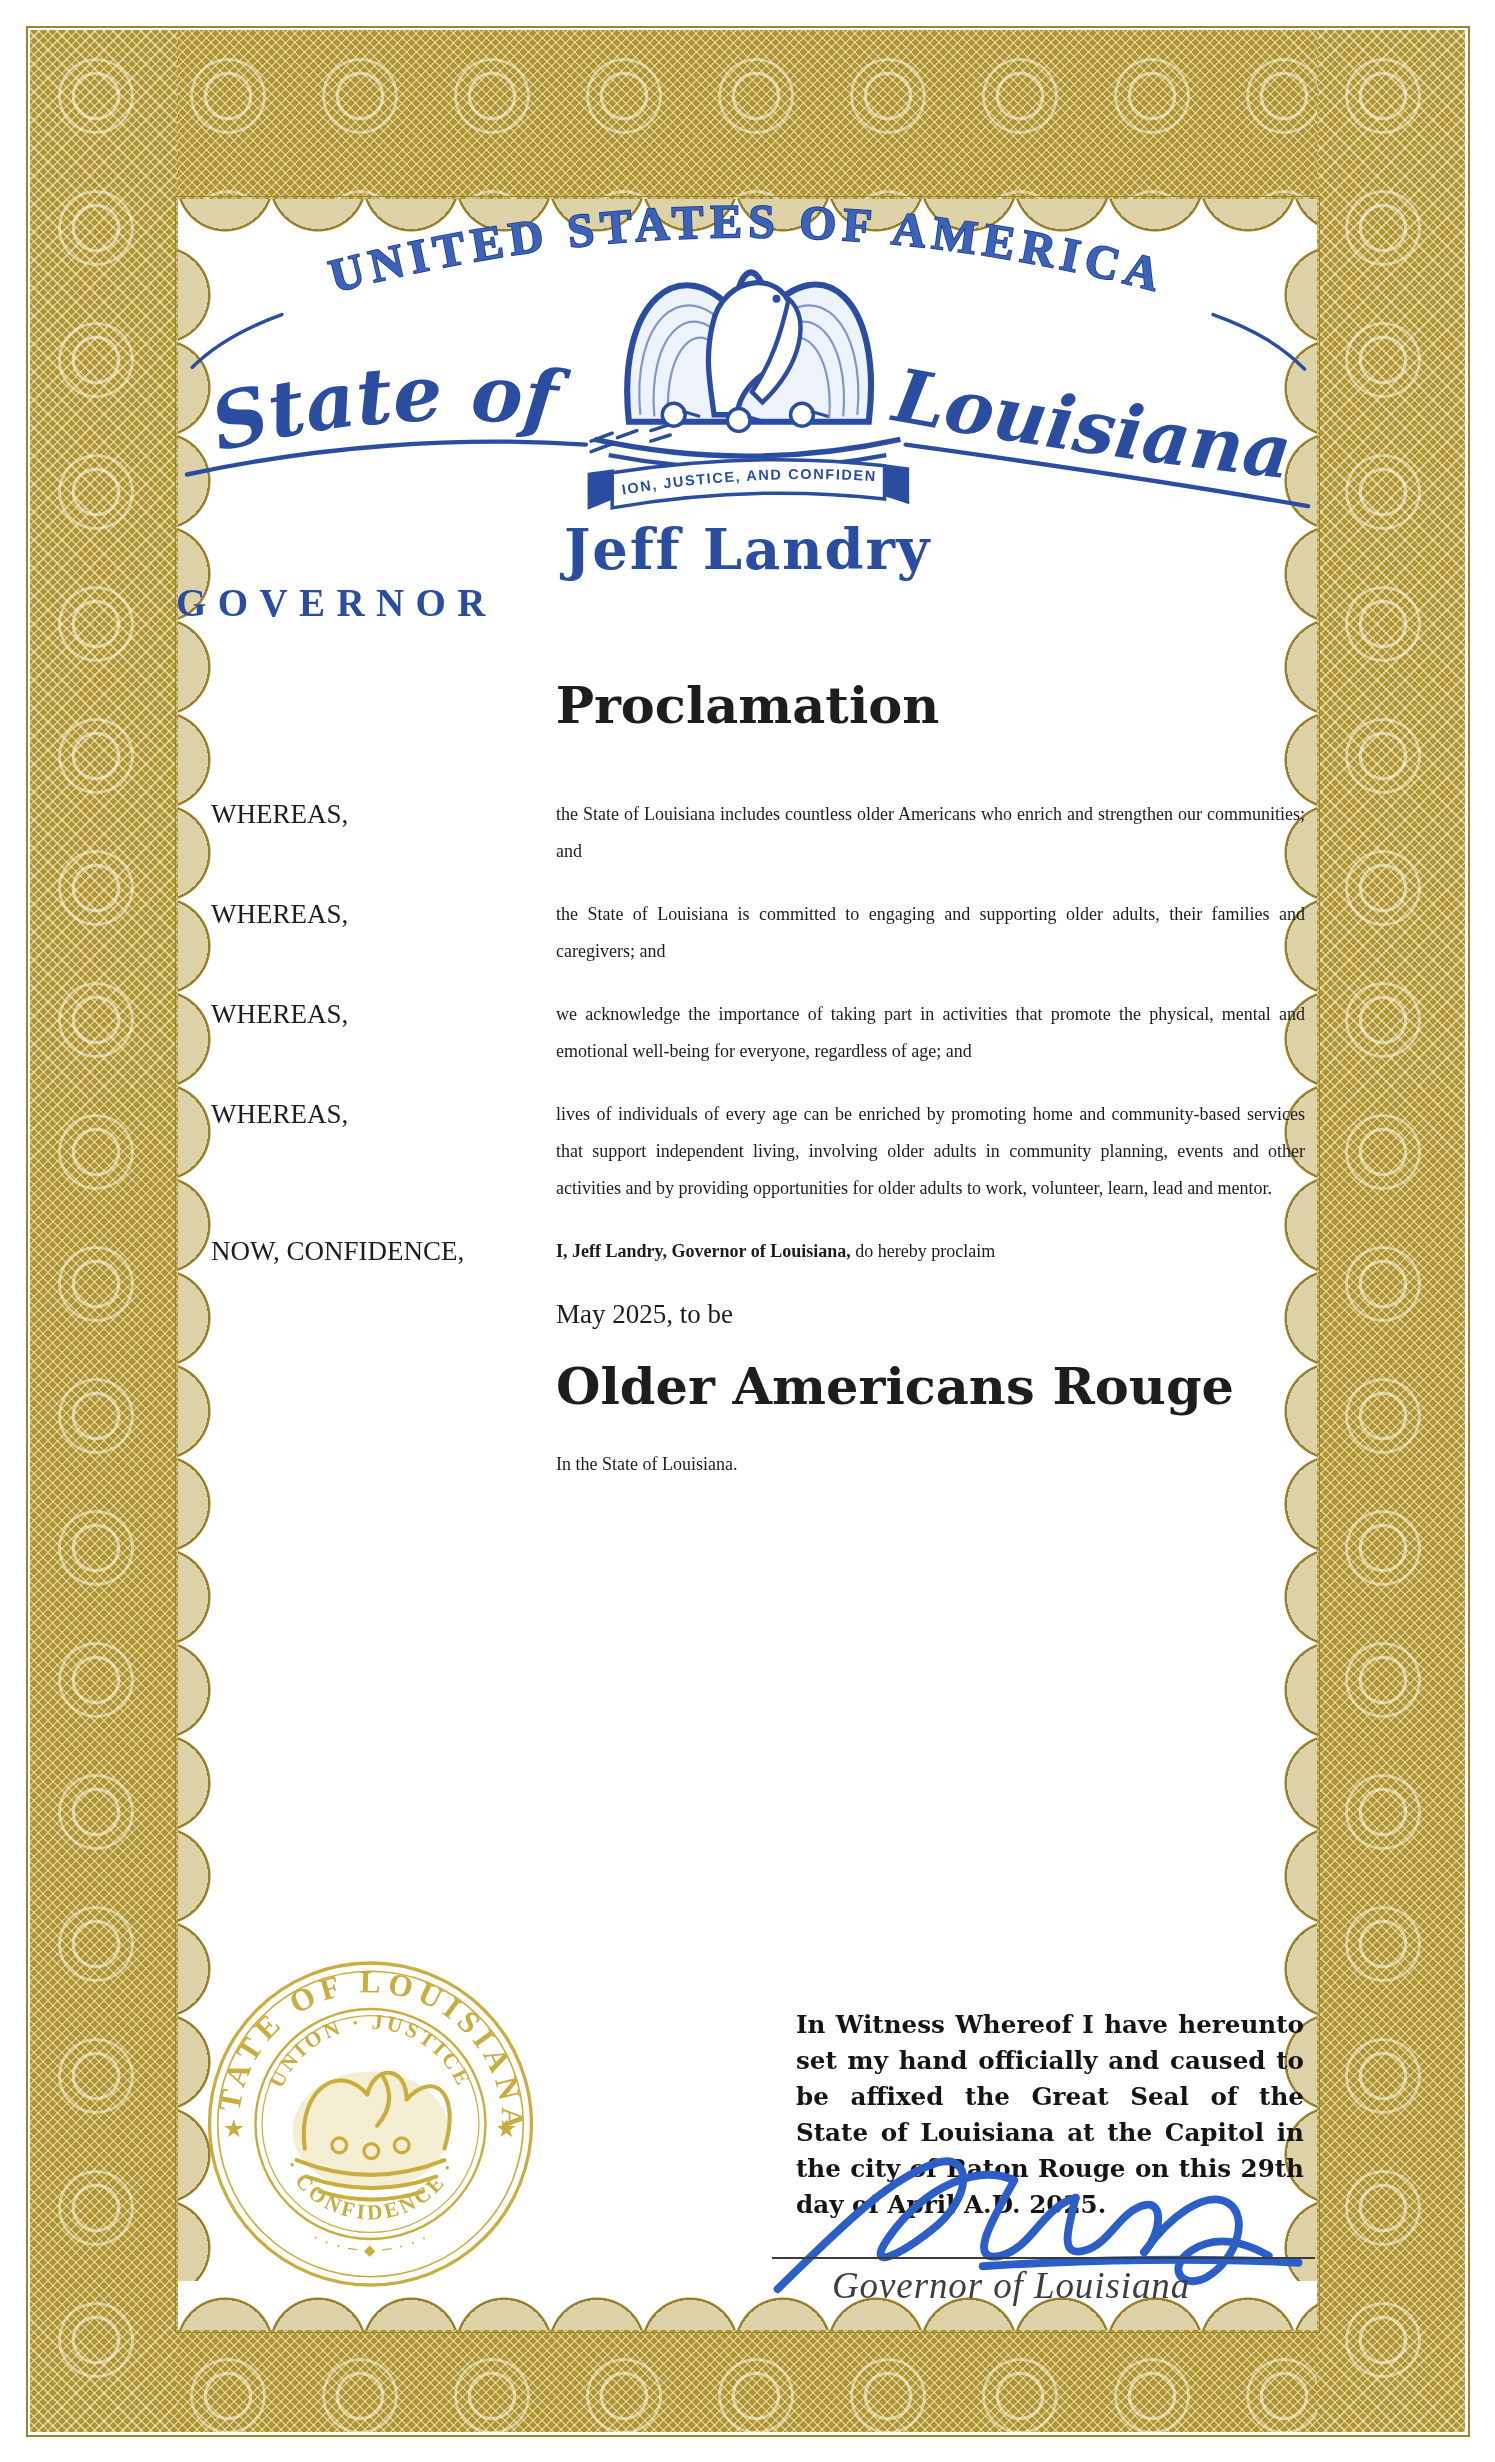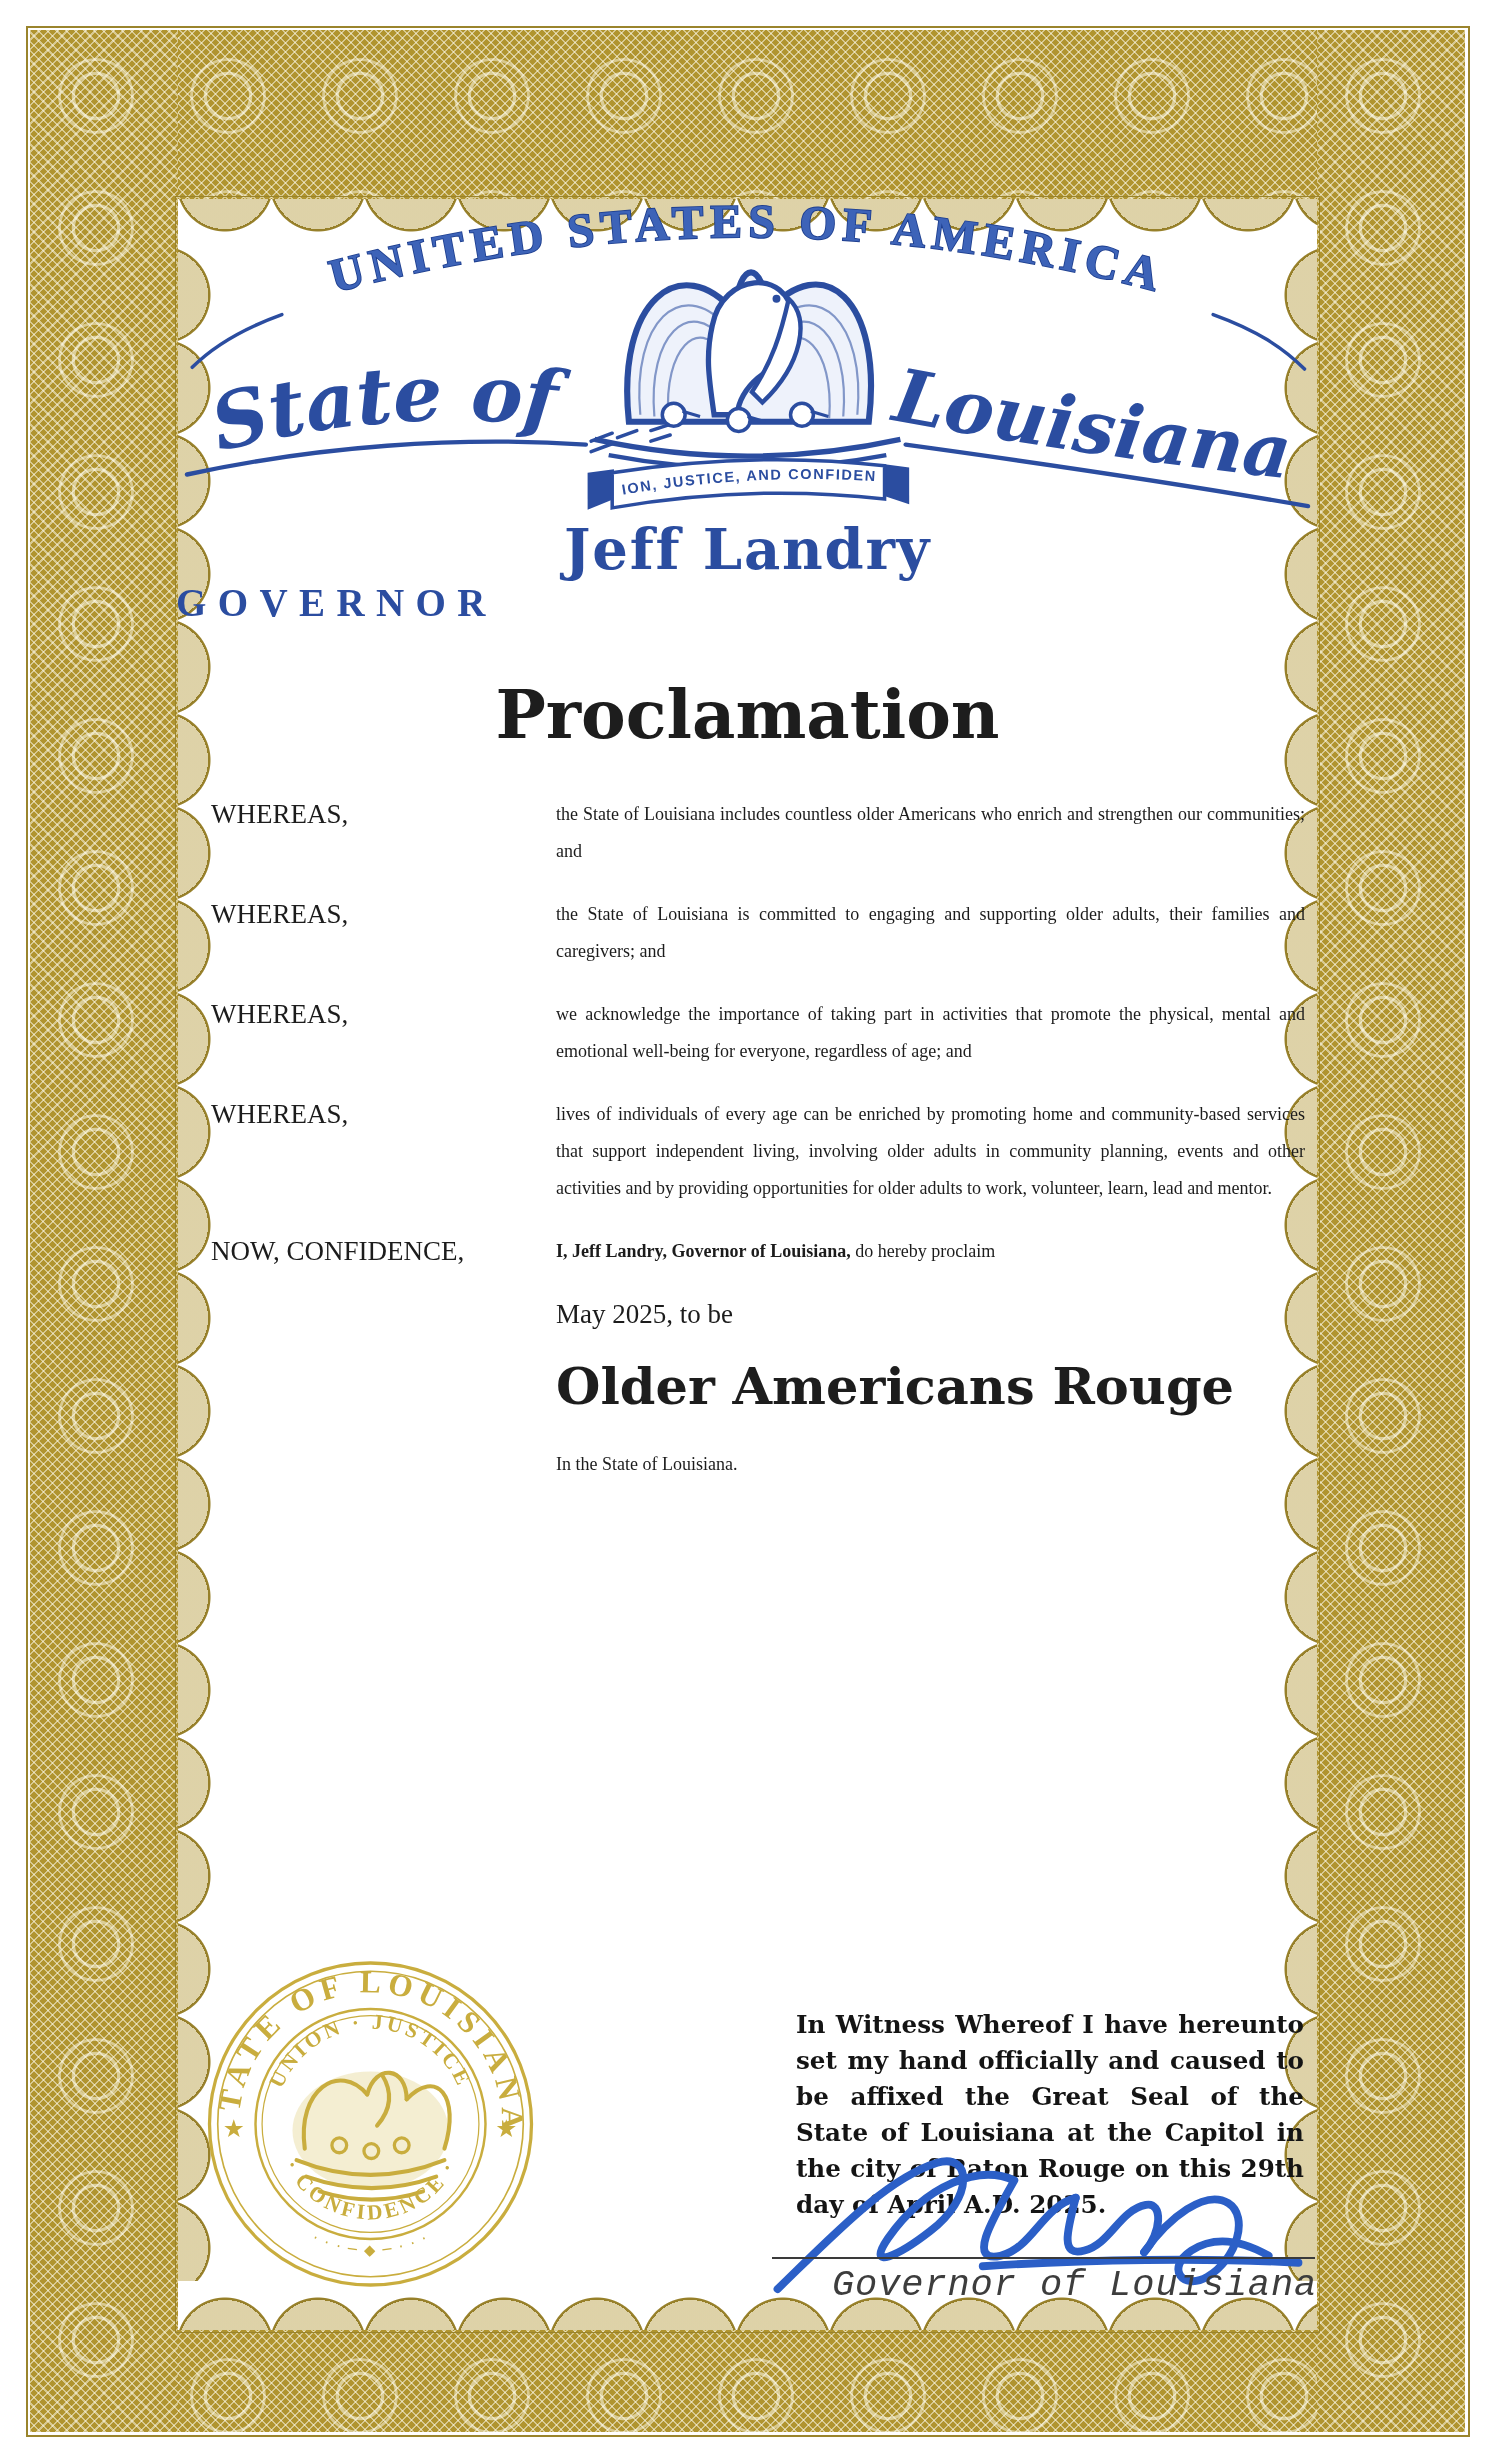--- a/index.html
+++ b/index.html
@@ -36,39 +36,39 @@
   .frame-outer{position:absolute;inset:25.5px;border:2.6px double #9a842c;pointer-events:none;}
   .frame-inner{position:absolute;left:175px;right:175px;top:196px;bottom:129px;border:1.8px solid #9a842c;pointer-events:none;}
 
   
   #header-emblem{position:absolute;left:176px;top:167px;width:1143px;height:369px;}
   .gov-name{position:absolute;left:176px;width:1143px;top:508px;text-align:center;
     font-family:"DejaVu Serif",serif;font-weight:bold;font-size:56px;color:#2b4da0;letter-spacing:1.8px;margin-top:8px;}
   .gov-title{position:absolute;left:176px;width:1143px;top:580px;
     font-family:"Liberation Serif",serif;font-weight:600;font-size:39px;color:#2b4da0;letter-spacing:11.4px;}
   .proc-title{position:absolute;left:176px;width:1143px;top:675px;text-align:center;
-    font-family:"DejaVu Serif",serif;font-weight:bold;font-size:67px;color:#1d1d1d;}
+    font-family:"DejaVu Serif",serif;font-weight:bold;font-size:51px;color:#1d1d1d;}
 
   
   #clauses{position:absolute;left:211px;top:796px;width:1094px;}
   .clause-row{display:flex;margin-bottom:26px;}
   .clause-label{flex:0 0 345px;font-weight:normal;font-size:27px;line-height:37px;}
   .clause-text{flex:1;font-size:18px;line-height:37px;text-align:justify;}
   .proclaim-block{margin-left:345px;}
   .date-line{font-size:27px;line-height:37px;margin-top:21px;}
   .proclaimed-title{font-family:"DejaVu Serif",serif;font-weight:bold;font-size:51px;color:#1d1d1d;margin-top:23px;}
   .closing-line{font-size:18px;line-height:37px;margin-top:30px;}
 
   
   #great-seal{position:absolute;left:198px;top:1948px;width:345px;height:352px;}
   .witness{position:absolute;left:796px;top:2007px;width:508px;
     font-family:"DejaVu Serif",serif;font-weight:bold;font-size:24.6px;line-height:36px;text-align:justify;color:#141414;}
   #signature{position:absolute;left:752px;top:2133px;width:572px;height:171px;pointer-events:none;}
   .sig-line{position:absolute;left:772px;top:2257px;width:543px;height:1.8px;background:#3a3a3a;}
-  .sig-caption{position:absolute;left:832px;top:2264px;font-family:Liberation Mono, monospace;
+  .sig-caption{position:absolute;left:832px;top:2264px;font-family:Liberation Serif, serif;
     font-style:italic;font-size:37px;color:#3d3d3d;letter-spacing:0.9px;}
 </style>
 </head>
 <body>
 
 <div id="page">
 
   <div class="gold-band band-top"></div>
   <div class="gold-band band-bottom"></div>
   <div class="gold-band band-left"></div>

